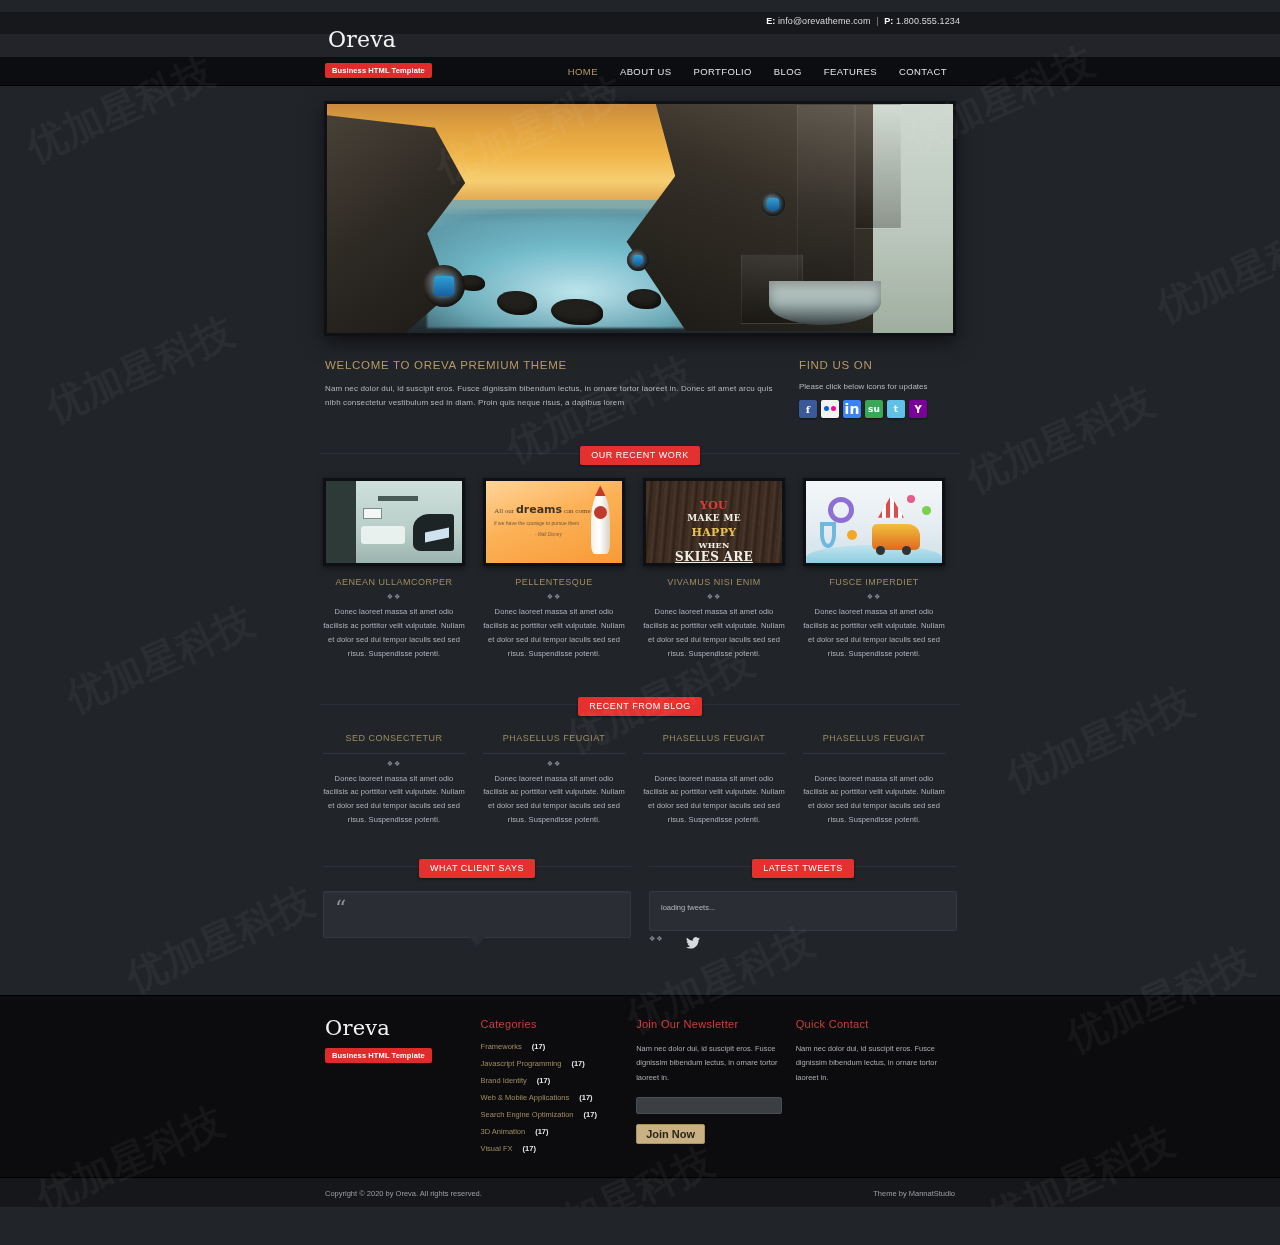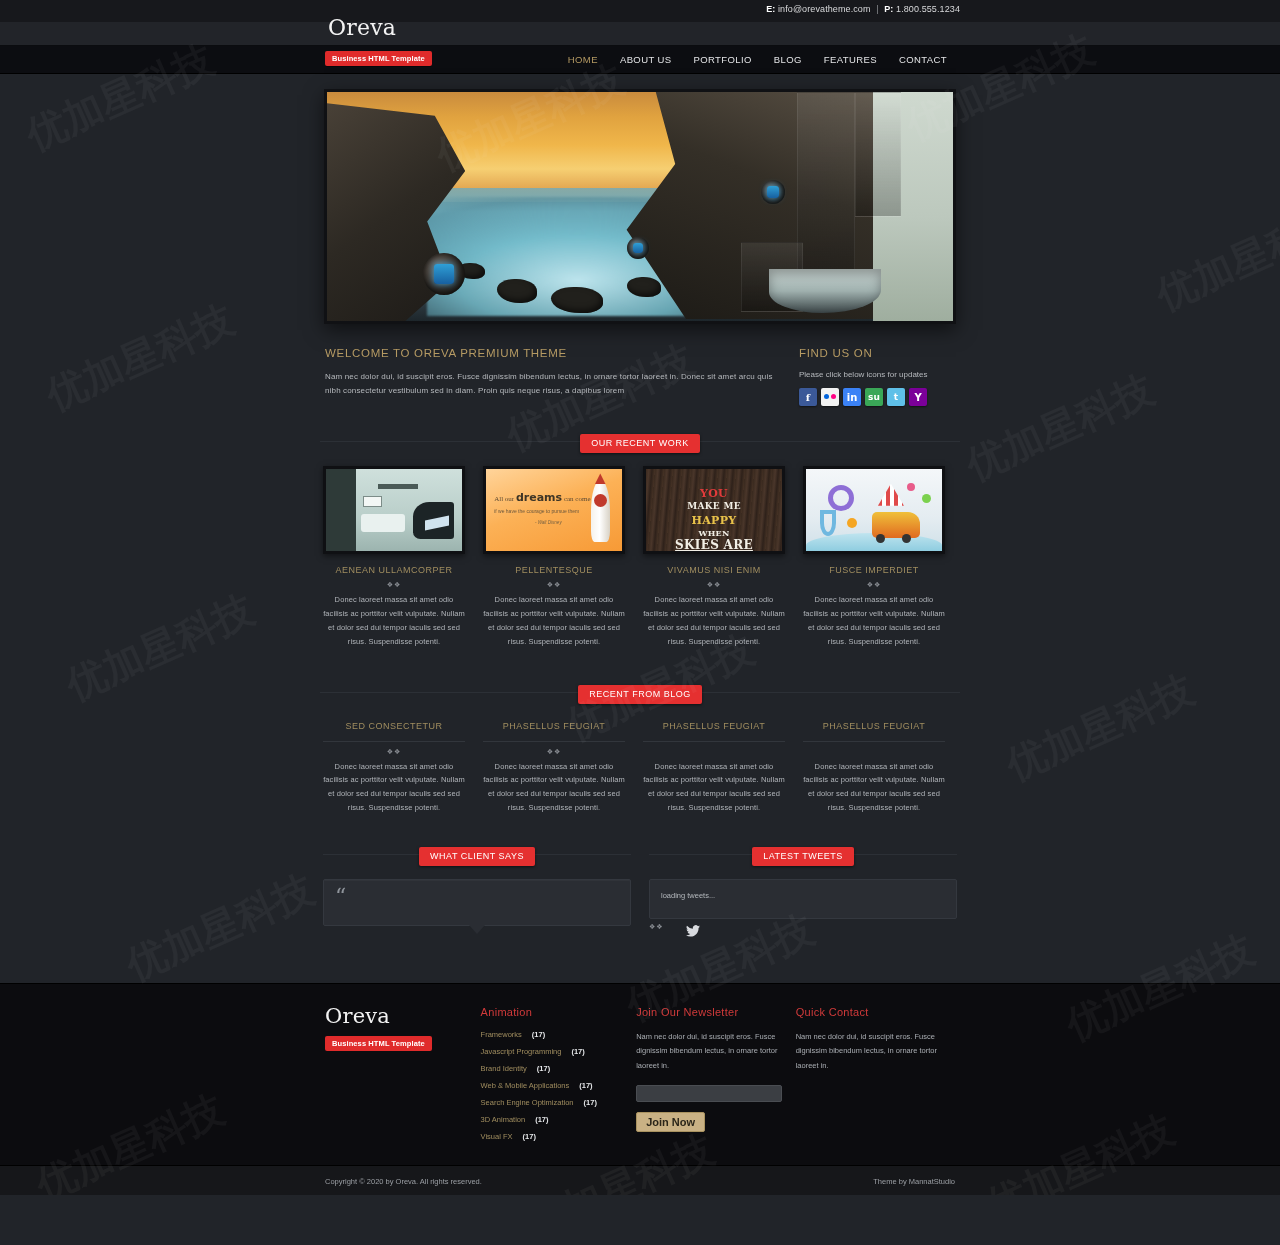--- a/index.html
+++ b/index.html
@@ -25,21 +25,21 @@
     color: rgba(255,255,255,0.045);
     transform: rotate(-24deg);
     white-space: nowrap;
   }
 
   
   .topbar {
     height: 22px; background: #17181c; position: relative;
   }
   .topbar-inner {
-    width: 640px; margin: 0 auto; height: 22px; position: relative;
+    width: 640px; margin: 12px auto; height: 22px; position: relative;
   }
   .contact-info {
     position: absolute; right: 0; top: 4px;
     font-size: 9px; color: #b9bbbe; letter-spacing: .1px;
   }
   .contact-info b { color: #fff; font-weight: bold; }
   .contact-info .lbl { color: #d8d9db; }
   .contact-info .sep { margin: 0 3px; color: #8a8c90; }
 
   
@@ -161,21 +161,21 @@
     font-family: "DejaVu Sans", sans-serif;
     box-shadow: 0 1px 2px rgba(0,0,0,.5);
   }
   .s-facebook { background: #3b5998; font-family: "DejaVu Serif", serif; }
   .s-flickr { background: #f2f2f2; position: relative; }
   .s-flickr::before, .s-flickr::after {
     content:""; position:absolute; width:5px; height:5px; border-radius:50%; top:6px;
   }
   .s-flickr::before { left:3px; background:#0063dc; }
   .s-flickr::after { right:3px; background:#ff0084; }
-  .s-linkedin { background: #3b82f6; font-size: 10px; }
+  .s-linkedin { background: #3b82f6; font-size: 14px; }
   .s-stumble { background: #3aa757; font-size: 9px; }
   .s-twitter { background: #5fc0e8; font-size: 9px; }
   .s-yahoo { background: #7b0099; }
 
   
   .badge-row {
     position: relative; text-align: center;
     margin: 26px 0 0 0; height: 18px;
   }
   .badge-row .rule {
@@ -585,21 +585,21 @@
 
   <div class="footer">
     <div class="footer-inner">
 
       <div class="fcol1">
         <div class="fbrand">Oreva</div>
         <span class="fbadge">Business HTML Template</span>
       </div>
 
       <div class="fcol2">
-        <h3 class="fhead">Animation</h3>
+        <h3 class="fhead">Categories</h3>
         <ul class="cat-list">
           <li><a>Frameworks</a><span class="cnt">(17)</span></li>
           <li><a>Javascript Programming</a><span class="cnt">(17)</span></li>
           <li><a>Brand Identity</a><span class="cnt">(17)</span></li>
           <li><a>Web &amp; Mobile Applications</a><span class="cnt">(17)</span></li>
           <li><a>Search Engine Optimization</a><span class="cnt">(17)</span></li>
           <li><a>3D Animation</a><span class="cnt">(17)</span></li>
           <li><a>Visual FX</a><span class="cnt">(17)</span></li>
         </ul>
       </div>

